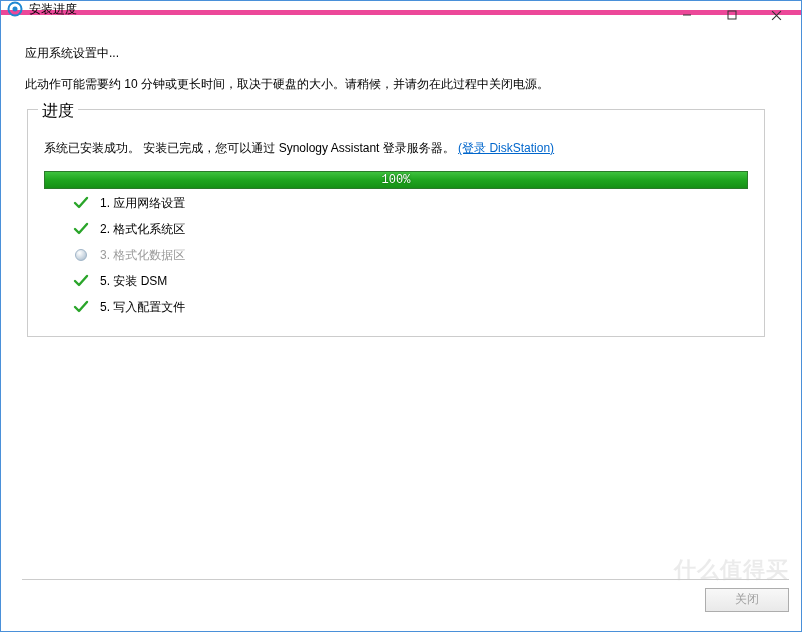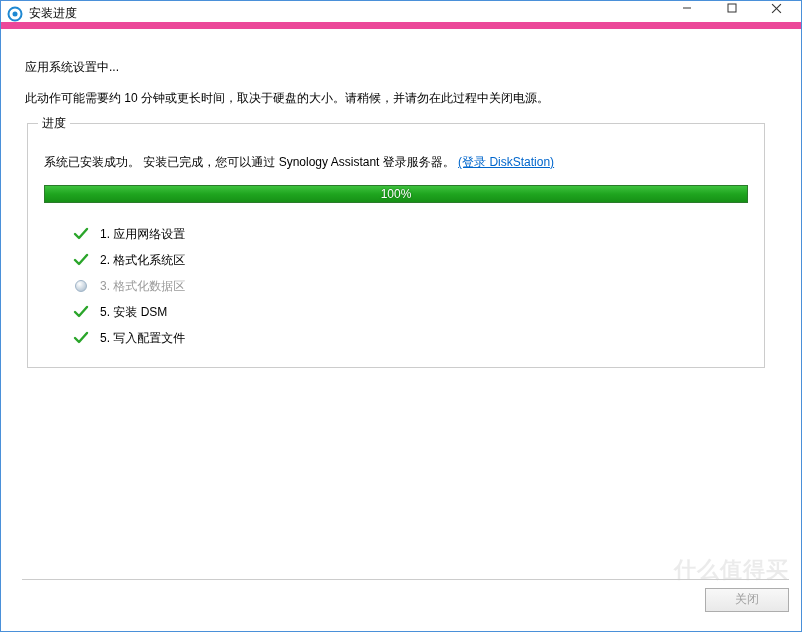--- a/index.html
+++ b/index.html
@@ -15,25 +15,25 @@
     position: relative;
   }
   .window {
     width: 802px;
     height: 632px;
     border: 1px solid #4a90d9;
     background: #fff;
     position: relative;
   }
   .titlebar {
-    height: 28px;
+    height: 14px;
     display: flex;
-    align-items: flex-end;
+    align-items: flex-start;
     padding: 0 2px 0 6px;
-    border-bottom: 7px solid #ec4899;
+    border-bottom: 5px solid #ec4899;
   }
   .titlebar .icon {
     width: 16px; height: 16px;
     display: flex; align-items: center; justify-content: center;
     margin-right: 6px;
   }
   .titlebar .title {
     flex: 1;
     font-size: 12px;
   }
@@ -60,36 +60,37 @@
     position: relative;
     padding: 24px 16px 16px 16px;
     margin: 0 2px;
   }
   .progress-legend {
     position: absolute;
     top: -9px;
     left: 10px;
     background: #fff;
     padding: 0 4px;
-    font-size: 12px;
+    font-size: 16px;
   }
   .status-line {
     font-size: 12px;
     margin: 6px 0 14px 0;
   }
   .status-line a {
     color: #0066cc;
     text-decoration: underline;
   }
   .bar-outer {
     height: 18px;
     border: 1px solid #2a7a2a;
     background: #6d28d9;
     position: relative;
-    margin-bottom: 18px;
+    margin-bottom: 1px;
+    font-family: Liberation Mono, monospace;
   }
   .bar-inner {
     height: 100%;
     background: linear-gradient(to bottom, #3ec23e 0%, #1fa51f 50%, #169016 100%);
   }
   .bar-label {
     position: absolute;
     top: 0; left: 0; right: 0; bottom: 0;
     display: flex; align-items: center; justify-content: center;
     font-size: 12px;

